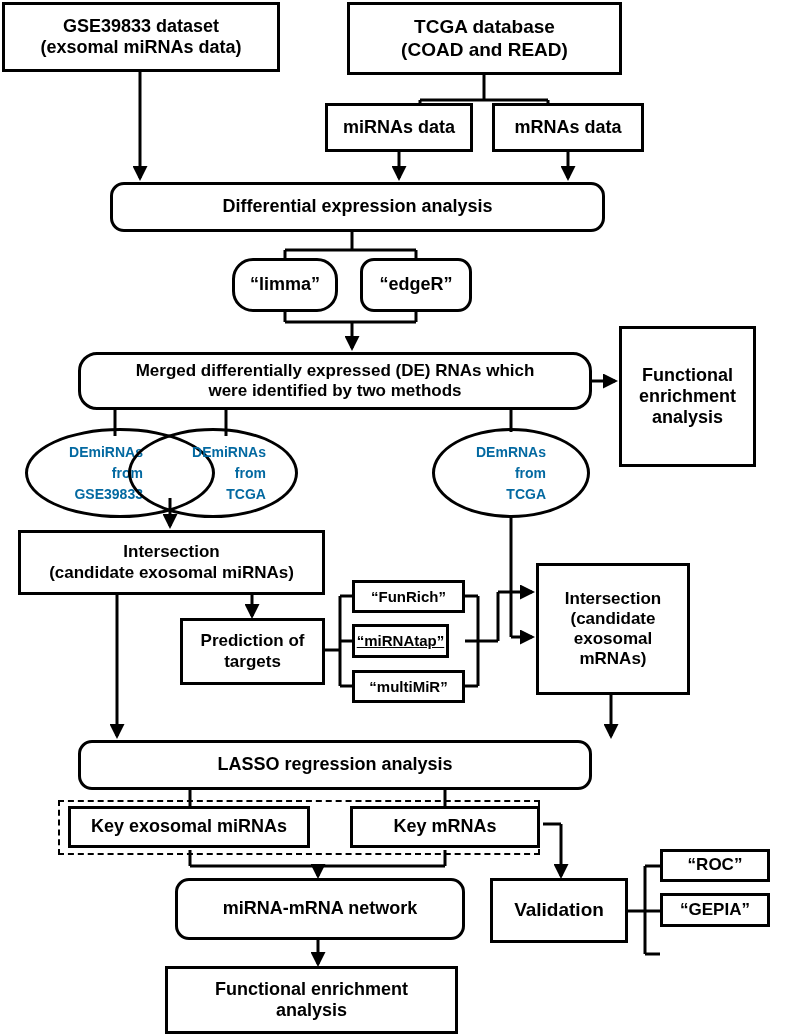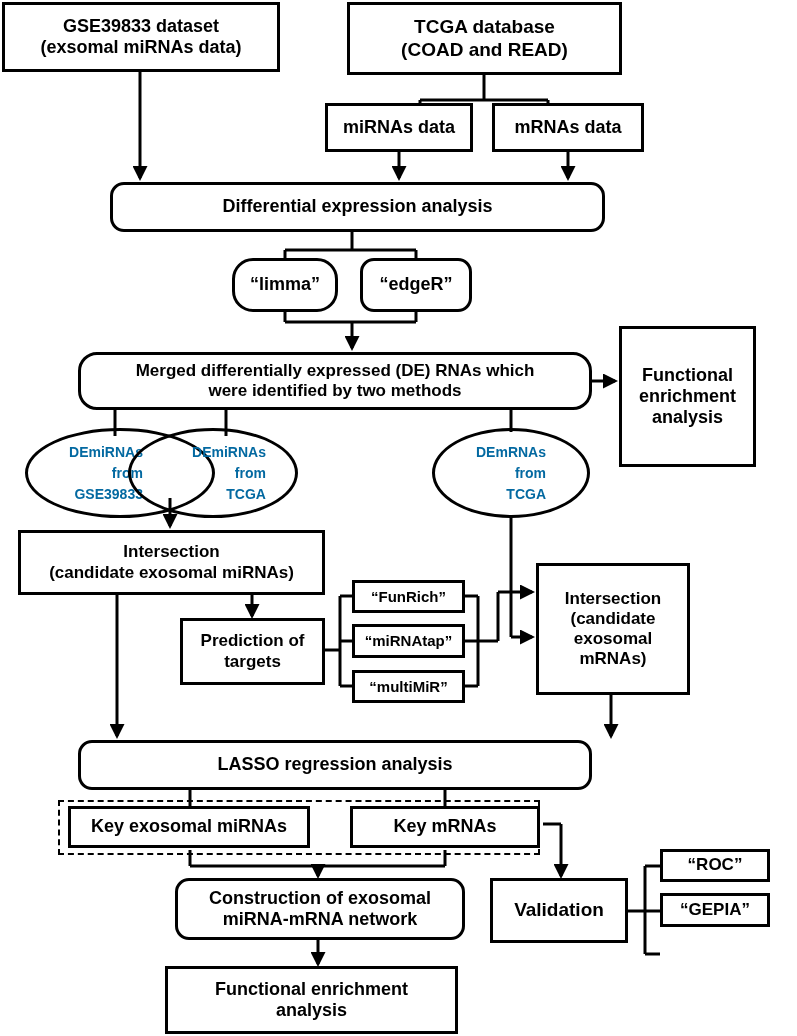--- a/index.html
+++ b/index.html
@@ -194,21 +194,21 @@
     <div>
       <div>Prediction of</div>
       <div>targets</div>
     </div>
   </div>
 
   <div class="node t15" style="left:352px;top:580px;width:113px;height:33px;">
     <span>“FunRich”</span>
   </div>
 
-  <div class="node t15" style="left:352px;top:624px;width:113px;height:34px;">
+  <div class="node t15" style="left:352px;top:624px;width:97px;height:34px;text-decoration:underline;">
     <span>“miRNAtap”</span>
   </div>
 
   <div class="node t15" style="left:352px;top:670px;width:113px;height:33px;">
     <span>“multiMiR”</span>
   </div>
 
   <div class="node t17" style="left:536px;top:563px;width:154px;height:132px;">
     <div>
       <div>Intersection</div>
@@ -227,21 +227,20 @@
   <div class="node t18 z3" style="left:68px;top:806px;width:242px;height:42px;">
     <span>Key exosomal miRNAs</span>
   </div>
 
   <div class="node t18 z3" style="left:350px;top:806px;width:190px;height:42px;">
     <span>Key mRNAs</span>
   </div>
 
   <div class="node rounded t18" style="left:175px;top:878px;width:290px;height:62px;">
     <div>
-      <div>Construction of exosomal</div>
       <div>miRNA-mRNA network</div>
     </div>
   </div>
 
   <div class="node t18" style="left:165px;top:966px;width:293px;height:68px;">
     <div>
       <div>Functional enrichment</div>
       <div>analysis</div>
     </div>
   </div>

